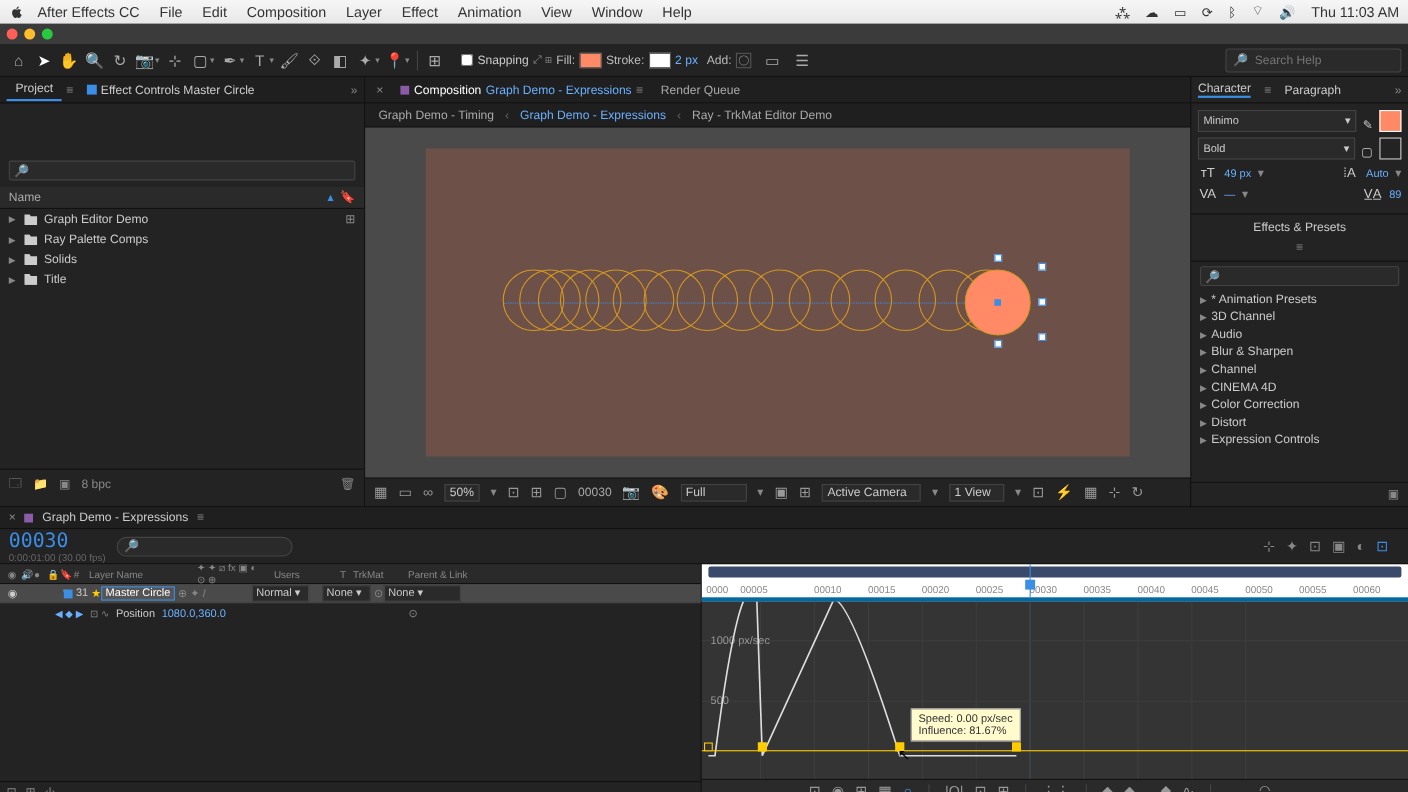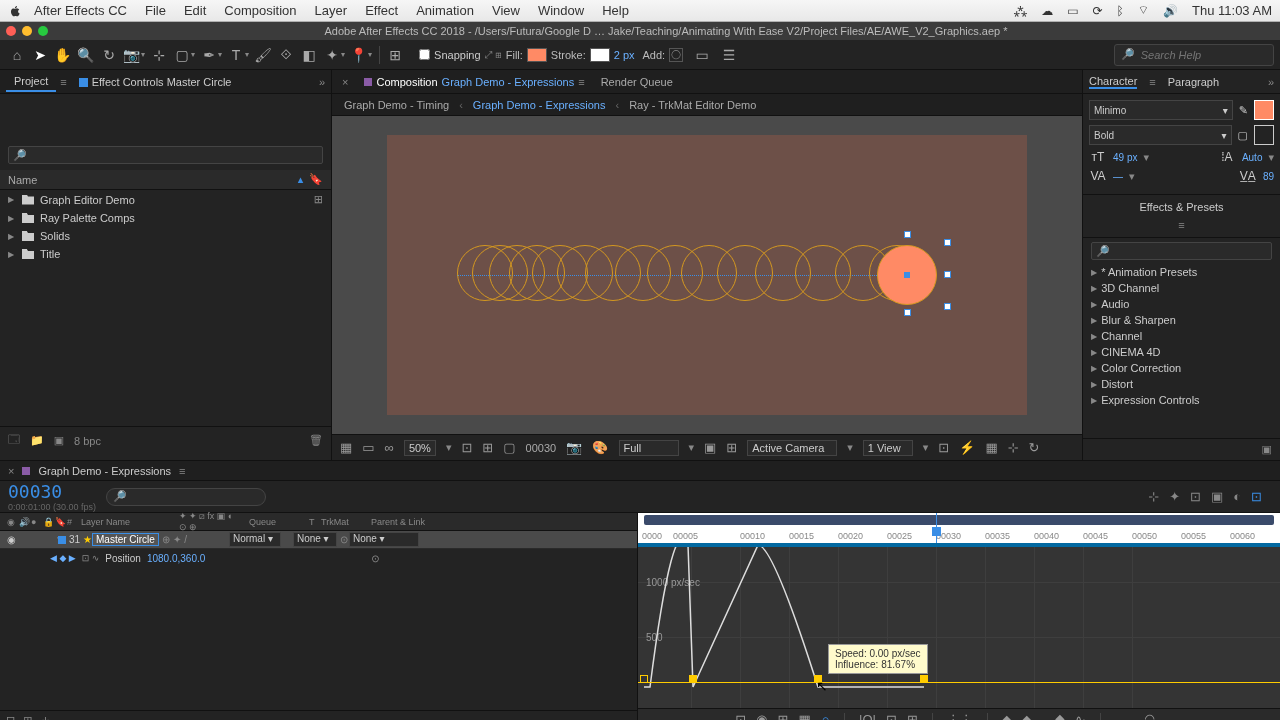--- a/index.html
+++ b/index.html
@@ -24,21 +24,21 @@
 .tool-icon { width: 22px; height: 22px; display: flex; align-items: center; justify-content: center; color: #aaa; font-size: 14px; margin-right: 1px; cursor: pointer; }
 .tool-sep { width: 1px; height: 18px; background: #444; margin: 0 4px; }
 .tool-dd { font-size: 8px; color: #888; margin-left: -3px; margin-right: 3px; }
 .snapping { display: flex; align-items: center; gap: 4px; margin-left: 12px; font-size: 11px; }
 .snapping input[type=checkbox] { width: 11px; height: 11px; }
 .color-swatch { width: 20px; height: 14px; border: 1px solid #555; }
 .fill-swatch { background: #ff8a65; }
 .stroke-swatch { background: #fff; }
 .toolbar .label { margin: 0 4px; color: #bbb; }
 .search-box { margin-left: auto; display: flex; align-items: center; gap: 6px; width: 160px; height: 22px; background: #2a2a2a; border: 1px solid #444; border-radius: 3px; padding: 0 6px; }
-.search-box input { background: transparent; border: none; color: #aaa; font-size: 11px; width: 100%; outline: none; font-style: italic; }
+.search-box input { background: transparent; border: none; color: #aaa; font-size: 11px; width: 100%; outline: none; }
 .toolbar-right-icons { display: flex; align-items: center; gap: 4px; margin-left: 8px; }
 
 
 .main { display: flex; height: 390px; }
 .left-panels { width: 332px; display: flex; flex-direction: column; background: #232323; border-right: 1px solid #111; }
 .panel-tabs { display: flex; align-items: center; height: 24px; padding: 0 6px; background: #1f1f1f; border-bottom: 1px solid #111; }
 .panel-tab { padding: 3px 8px; color: #ccc; font-size: 11px; cursor: pointer; }
 .panel-tab.active { border-bottom: 2px solid #3a8ee6; }
 .panel-tab .indicator { width: 9px; height: 9px; background: #e67e22; display: inline-block; margin-right: 4px; vertical-align: middle; }
 .panel-tab .indicator.blue { background: #3a8ee6; }
@@ -74,21 +74,21 @@
 .viewer-footer { height: 26px; display: flex; align-items: center; padding: 0 8px; gap: 10px; background: #232323; border-top: 1px solid #111; color: #aaa; font-size: 11px; }
 .viewer-footer .vf-icon { color: #999; cursor: pointer; font-size: 13px; }
 .viewer-footer select, .viewer-footer .dropdown { background: #2a2a2a; border: 1px solid #444; color: #ccc; font-size: 11px; padding: 1px 4px; }
 
 
 .right-panels { width: 198px; background: #232323; border-left: 1px solid #111; display: flex; flex-direction: column; }
 .char-tabs { height: 24px; display: flex; align-items: center; padding: 0 6px; gap: 12px; border-bottom: 1px solid #111; }
 .char-tab { font-size: 11px; color: #ccc; cursor: pointer; }
 .char-tab.active { border-bottom: 2px solid #3a8ee6; }
 .char-body { padding: 6px; }
-.char-row { display: flex; align-items: center; gap: 6px; margin-bottom: 5px; }
+.char-row { display: flex; align-items: flex-end; gap: 6px; margin-bottom: 5px; }
 .char-dropdown { flex: 1; background: #2a2a2a; border: 1px solid #444; padding: 2px 4px; color: #ccc; font-size: 10px; height: 20px; display: flex; align-items: center; justify-content: space-between; }
 .char-swatch { width: 20px; height: 20px; background: #ff8a65; border: 1px solid #fff; }
 .char-val { color: #6ab0ff; font-size: 10px; }
 .char-label-icon { color: #ccc; width: 18px; text-align: center; font-size: 12px; }
 .effects-header { padding: 6px 8px; border-top: 1px solid #111; border-bottom: 1px solid #111; display: flex; align-items: center; gap: 6px; flex-direction: column; }
 .effects-search { margin: 4px 8px; height: 18px; background: #2a2a2a; border: 1px solid #444; border-radius: 2px; display: flex; align-items: center; padding: 0 4px; }
 .effects-list { overflow: hidden; }
 .effects-item { padding: 2px 8px; color: #ccc; cursor: pointer; display: flex; align-items: center; gap: 4px; }
 .effects-item .tw { color: #888; font-size: 8px; }
 
@@ -170,21 +170,20 @@
     <span>Thu 11:03 AM</span>
   </div>
 </div>
 
 <div class="titlebar">
   <div class="traffic-lights">
     <div class="dot red"></div>
     <div class="dot yellow"></div>
     <div class="dot green"></div>
   </div>
-  <span class="title">Adobe After Effects CC 2018 - /Users/Futura/Google D … Jake/Teaching/Animating With Ease V2/Project Files/AE/AWE_V2_Graphics.aep *</span>
 </div>
 
 <div class="toolbar">
   <span class="tool-icon">⌂</span>
   <span class="tool-icon" style="color:#fff">➤</span>
   <span class="tool-icon">✋</span>
   <span class="tool-icon">🔍</span>
   <span class="tool-icon">↻</span>
   <span class="tool-icon">📷</span>
     <span class="tool-dd">▾</span>
@@ -473,21 +472,21 @@
     <div class="tl-left">
       <div class="tl-col-headers">
         <span class="ch" style="width:12px">◉</span>
         <span class="ch" style="width:12px">🔊</span>
         <span class="ch" style="width:12px">●</span>
         <span class="ch" style="width:12px">🔒</span>
         <span class="ch" style="width:12px">🔖</span>
         <span class="ch" style="width:14px">#</span>
         <span class="ch" style="width:98px">Layer Name</span>
         <span class="ch" style="width:70px">✦ ✦ ⧄ fx ▣ ◐ ⊙ ⊕</span>
-        <span class="ch" style="width:60px">Queue</span>
+        <span class="ch" style="width:60px">Users</span>
         <span class="ch" style="width:12px">T</span>
         <span class="ch" style="width:50px">TrkMat</span>
         <span class="ch">Parent &amp; Link</span>
       </div>
       <div class="layer-row selected">
         <span class="lc" style="width:12px">◉</span>
         <span class="lc" style="width:12px"></span>
         <span class="lc" style="width:12px"></span>
         <span class="lc" style="width:12px"></span>
         <span class="lc" style="width:6px;color:#888">▼</span>

